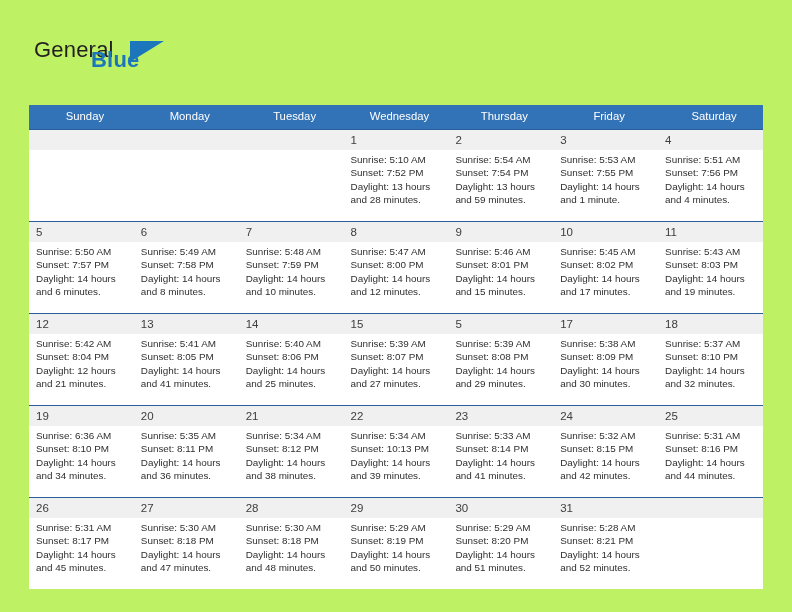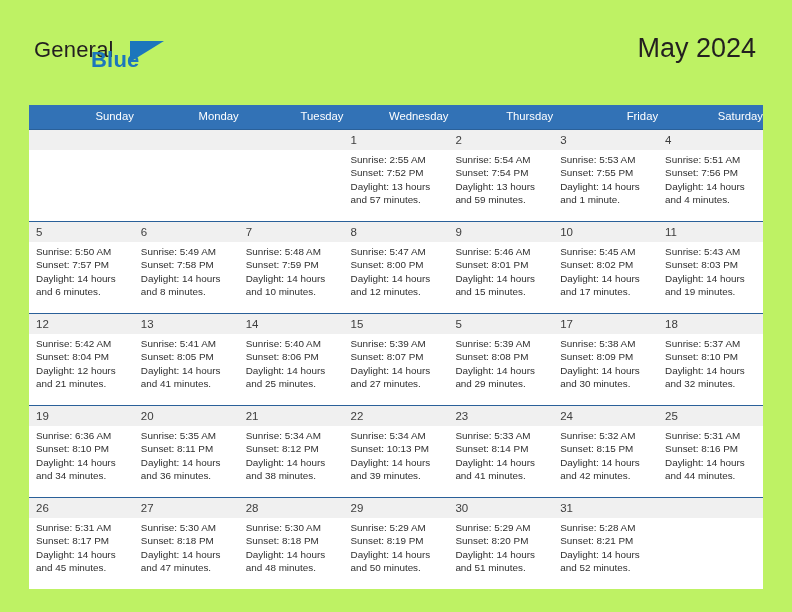--- a/index.html
+++ b/index.html
@@ -92,21 +92,21 @@
     top: 105px;
     width: 734px;
     border-collapse: collapse;
     table-layout: fixed;
   }
   .cal th {
     background: #3272b6;
     color: #ffffff;
     font-size: 11.3px;
     font-weight: normal;
-    text-align: right;
+    text-align: center;
     padding: 5px 0 6px 7px;
     line-height: 13px;
     border: none;
   }
   .cal td {
     width: 104.85px;
     height: 91px;
     vertical-align: top;
     padding: 0;
     border: none;
@@ -141,21 +141,20 @@
 
   <div class="top">
 
     <div class="logo">
       <span class="logo-general">General</span>
       <span class="logo-tri"></span>
       <span class="logo-blue">Blue</span>
     </div>
 
     <div class="title-block">
-      <div class="month-title">May 2024</div>
     </div>
 
   </div>
 
   <table class="cal">
     <thead>
       <tr>
         <th>Sunday</th>
         <th>Monday</th>
         <th>Tuesday</th>
@@ -172,23 +171,23 @@
           </td>
           <td>
             <span class="daynum empty">&nbsp;</span>
           </td>
           <td>
             <span class="daynum empty">&nbsp;</span>
           </td>
           <td>
             <span class="daynum">1</span>
             <div class="info">
-              <div>Sunrise: 2:55 AM</div>
+              <div>Sunrise: 5:10 AM</div>
               <div>Sunset: 7:52 PM</div>
-              <div class="wrap">Daylight: 13 hours and 57 minutes.</div>
+              <div class="wrap">Daylight: 13 hours and 28 minutes.</div>
             </div>
           </td>
           <td>
             <span class="daynum">2</span>
             <div class="info">
               <div>Sunrise: 5:54 AM</div>
               <div>Sunset: 7:54 PM</div>
               <div class="wrap">Daylight: 13 hours and 59 minutes.</div>
             </div>
           </td>

